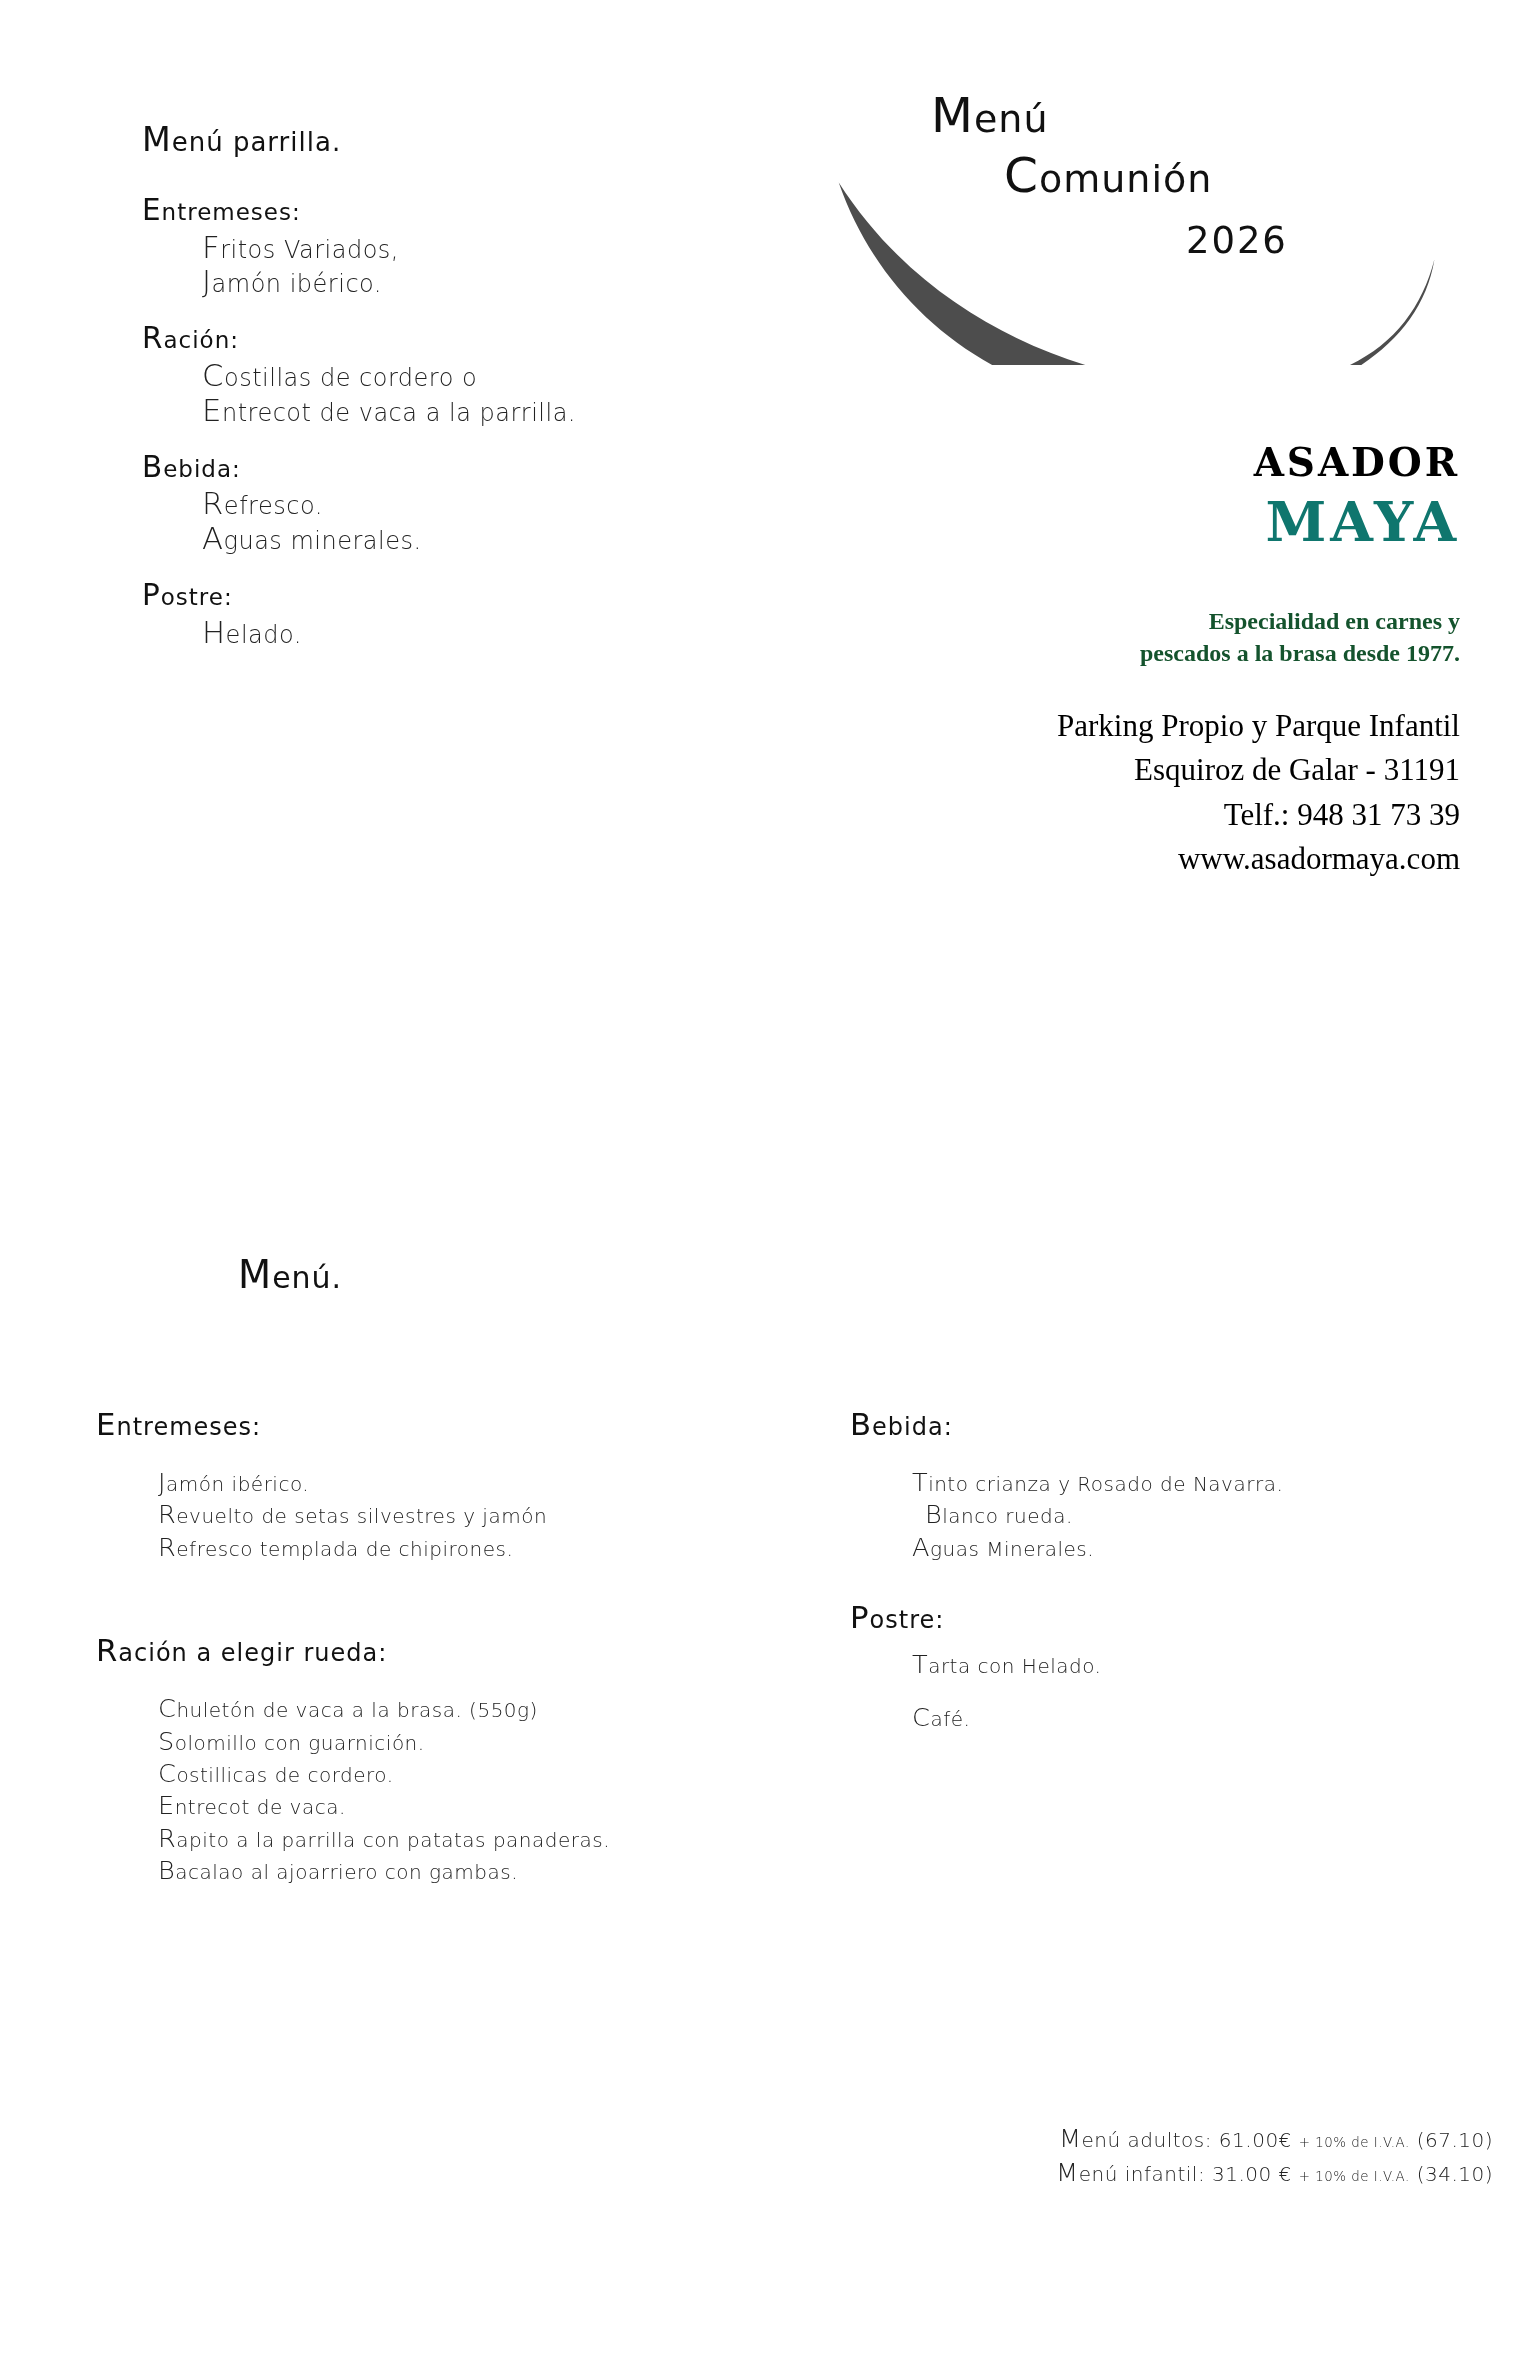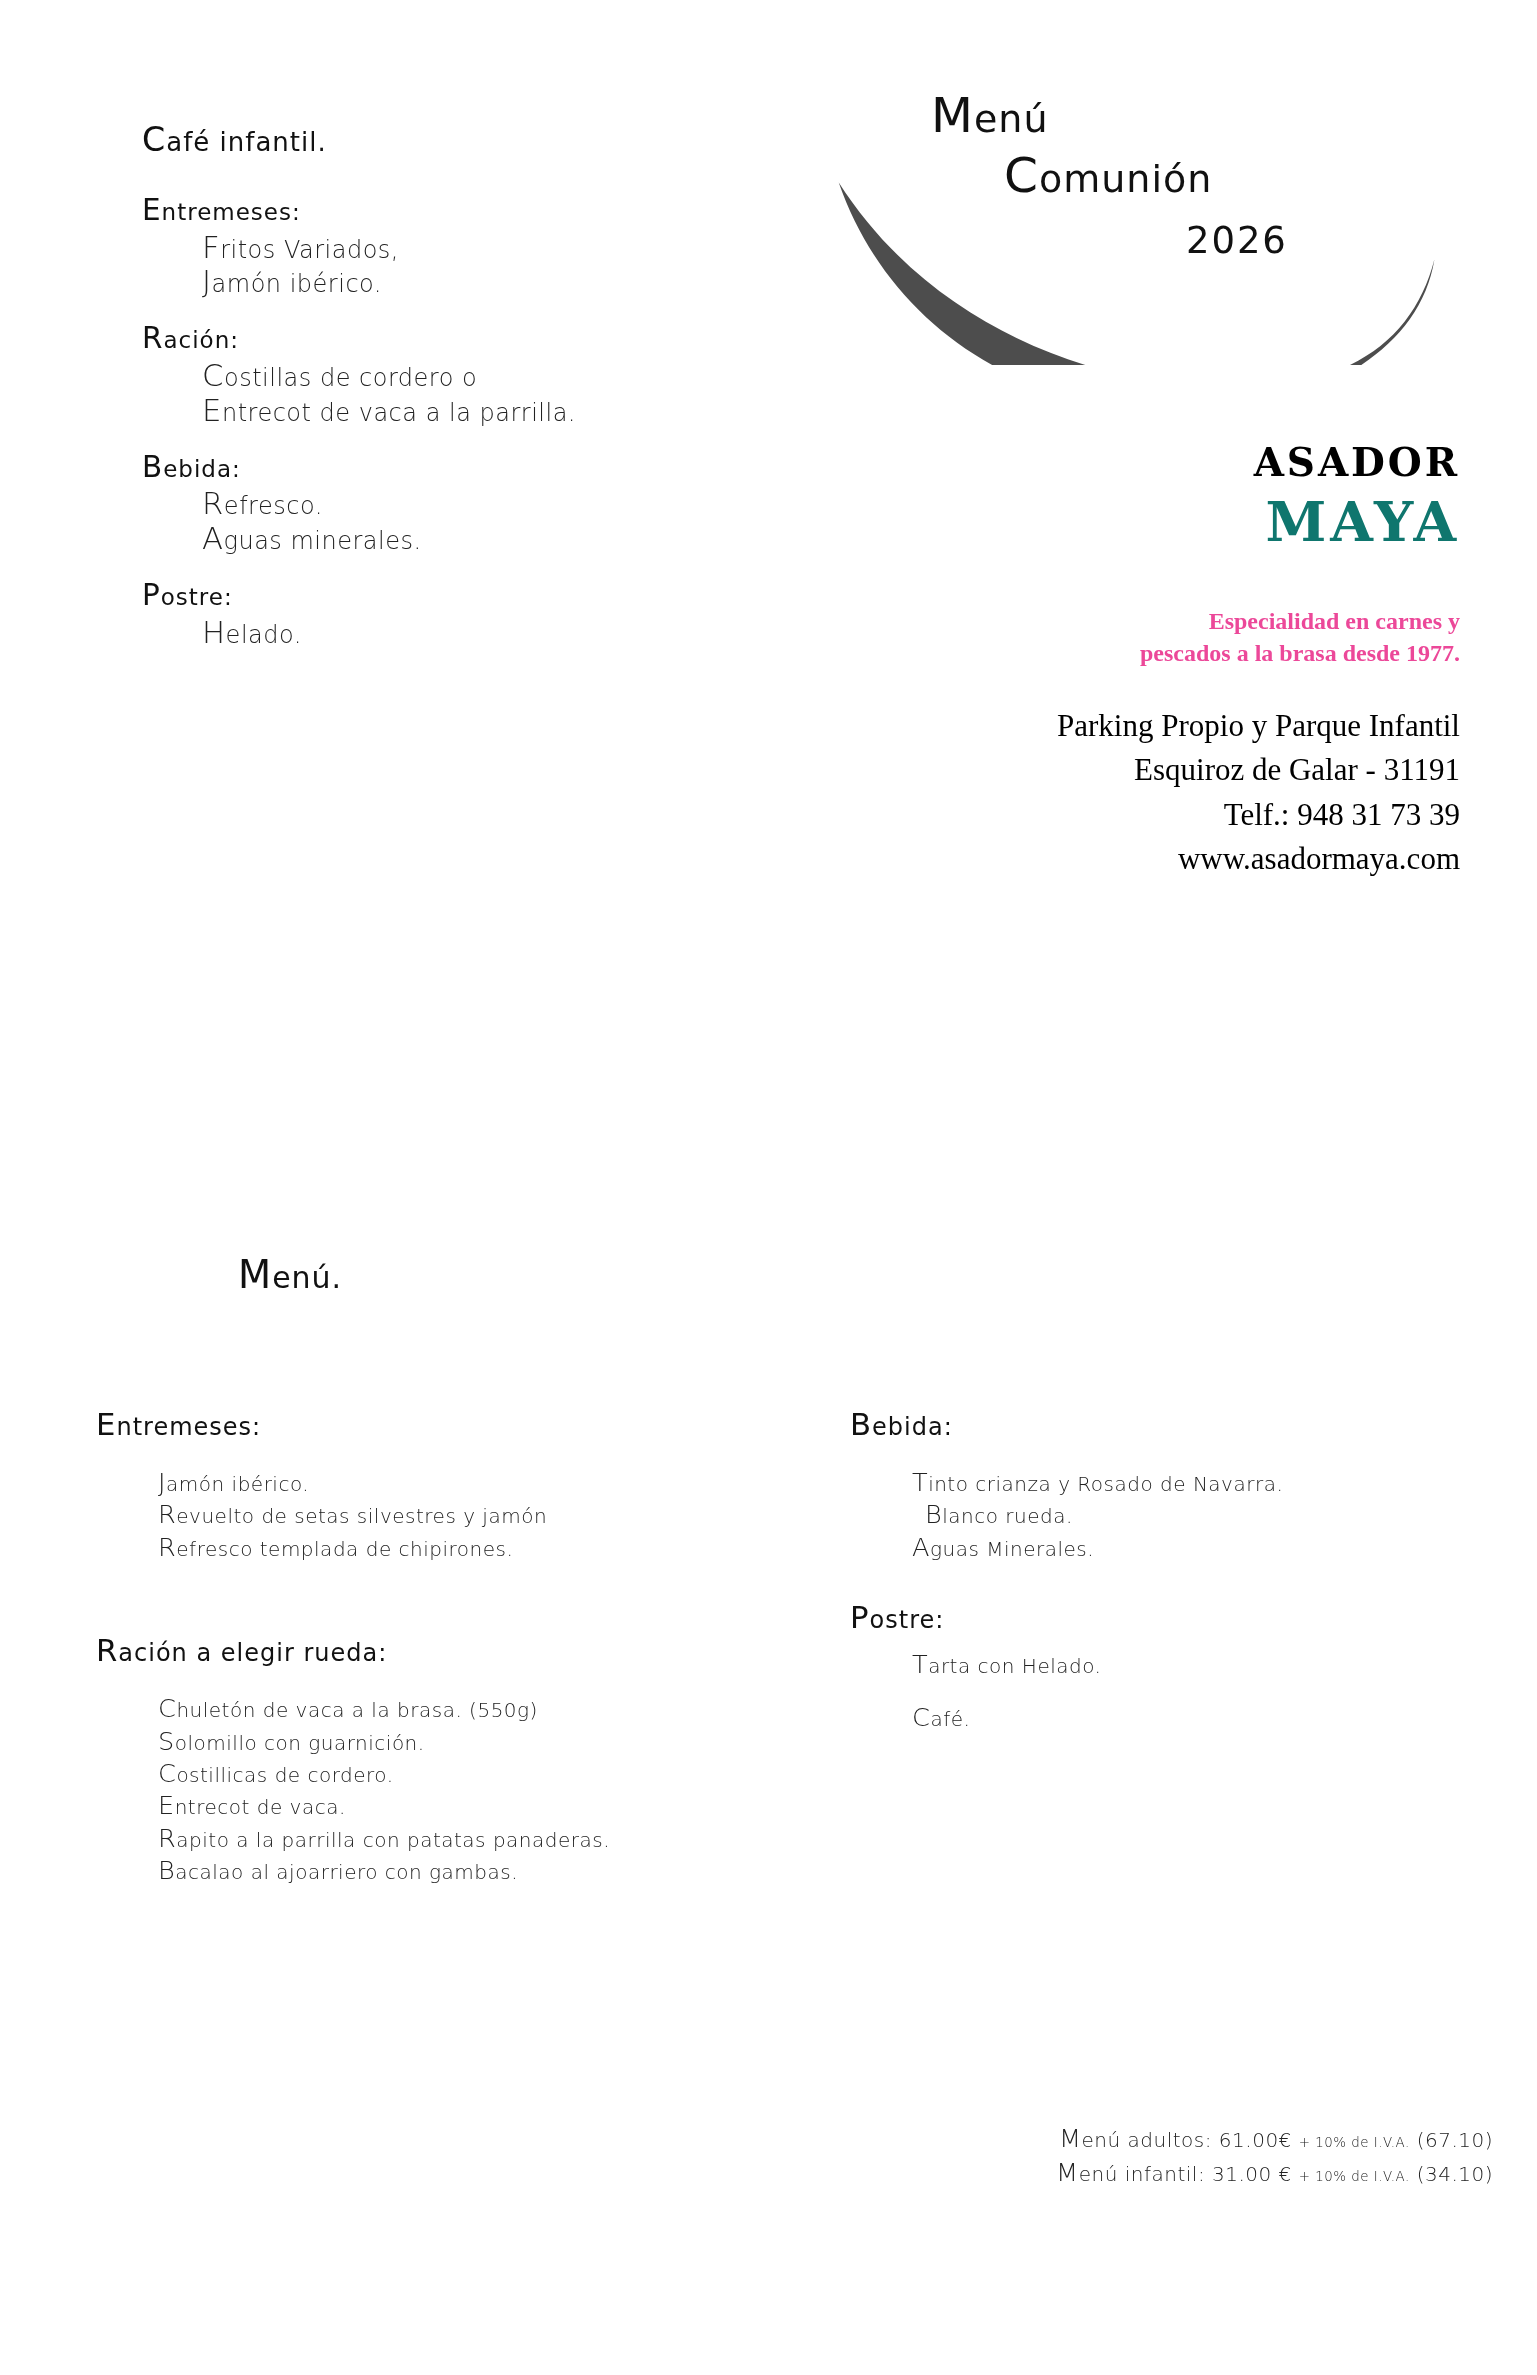--- a/index.html
+++ b/index.html
@@ -101,21 +101,21 @@
     color: #0f766e;
     line-height: 1.05;
     margin-top: 10px;
   }
   .tagline {
     margin-top: 54px;
     font-family: "Liberation Serif", serif;
     font-weight: 700;
     font-size: 24px;
     line-height: 1.35;
-    color: #ec4899;
+    color: #14532d;
   }
   .addr {
     margin-top: 35px;
     font-family: "Liberation Serif", serif;
     font-size: 31px;
     line-height: 1.42;
     color: #000;
   }
 
   
@@ -146,21 +146,21 @@
     line-height: 1.7;
     white-space: nowrap;
     text-align: right;
   }
   .price-small { font-size: 13.4px; }
 </style>
 </head>
 <body>
 
 <div class="abs" id="kids-menu">
-  <div class="hand-title kids-title cap">Café infantil.</div>
+  <div class="hand-title kids-title cap">Menú parrilla.</div>
 
   <div class="section">
     <div class="hand-title section-head cap">Entremeses:</div>
     <div class="hand section-item cap">Fritos Variados,</div>
     <div class="hand section-item cap">Jamón ibérico.</div>
   </div>
 
   <div class="section">
     <div class="hand-title section-head cap">Ración:</div>
     <div class="hand section-item cap">Costillas de cordero o</div>

